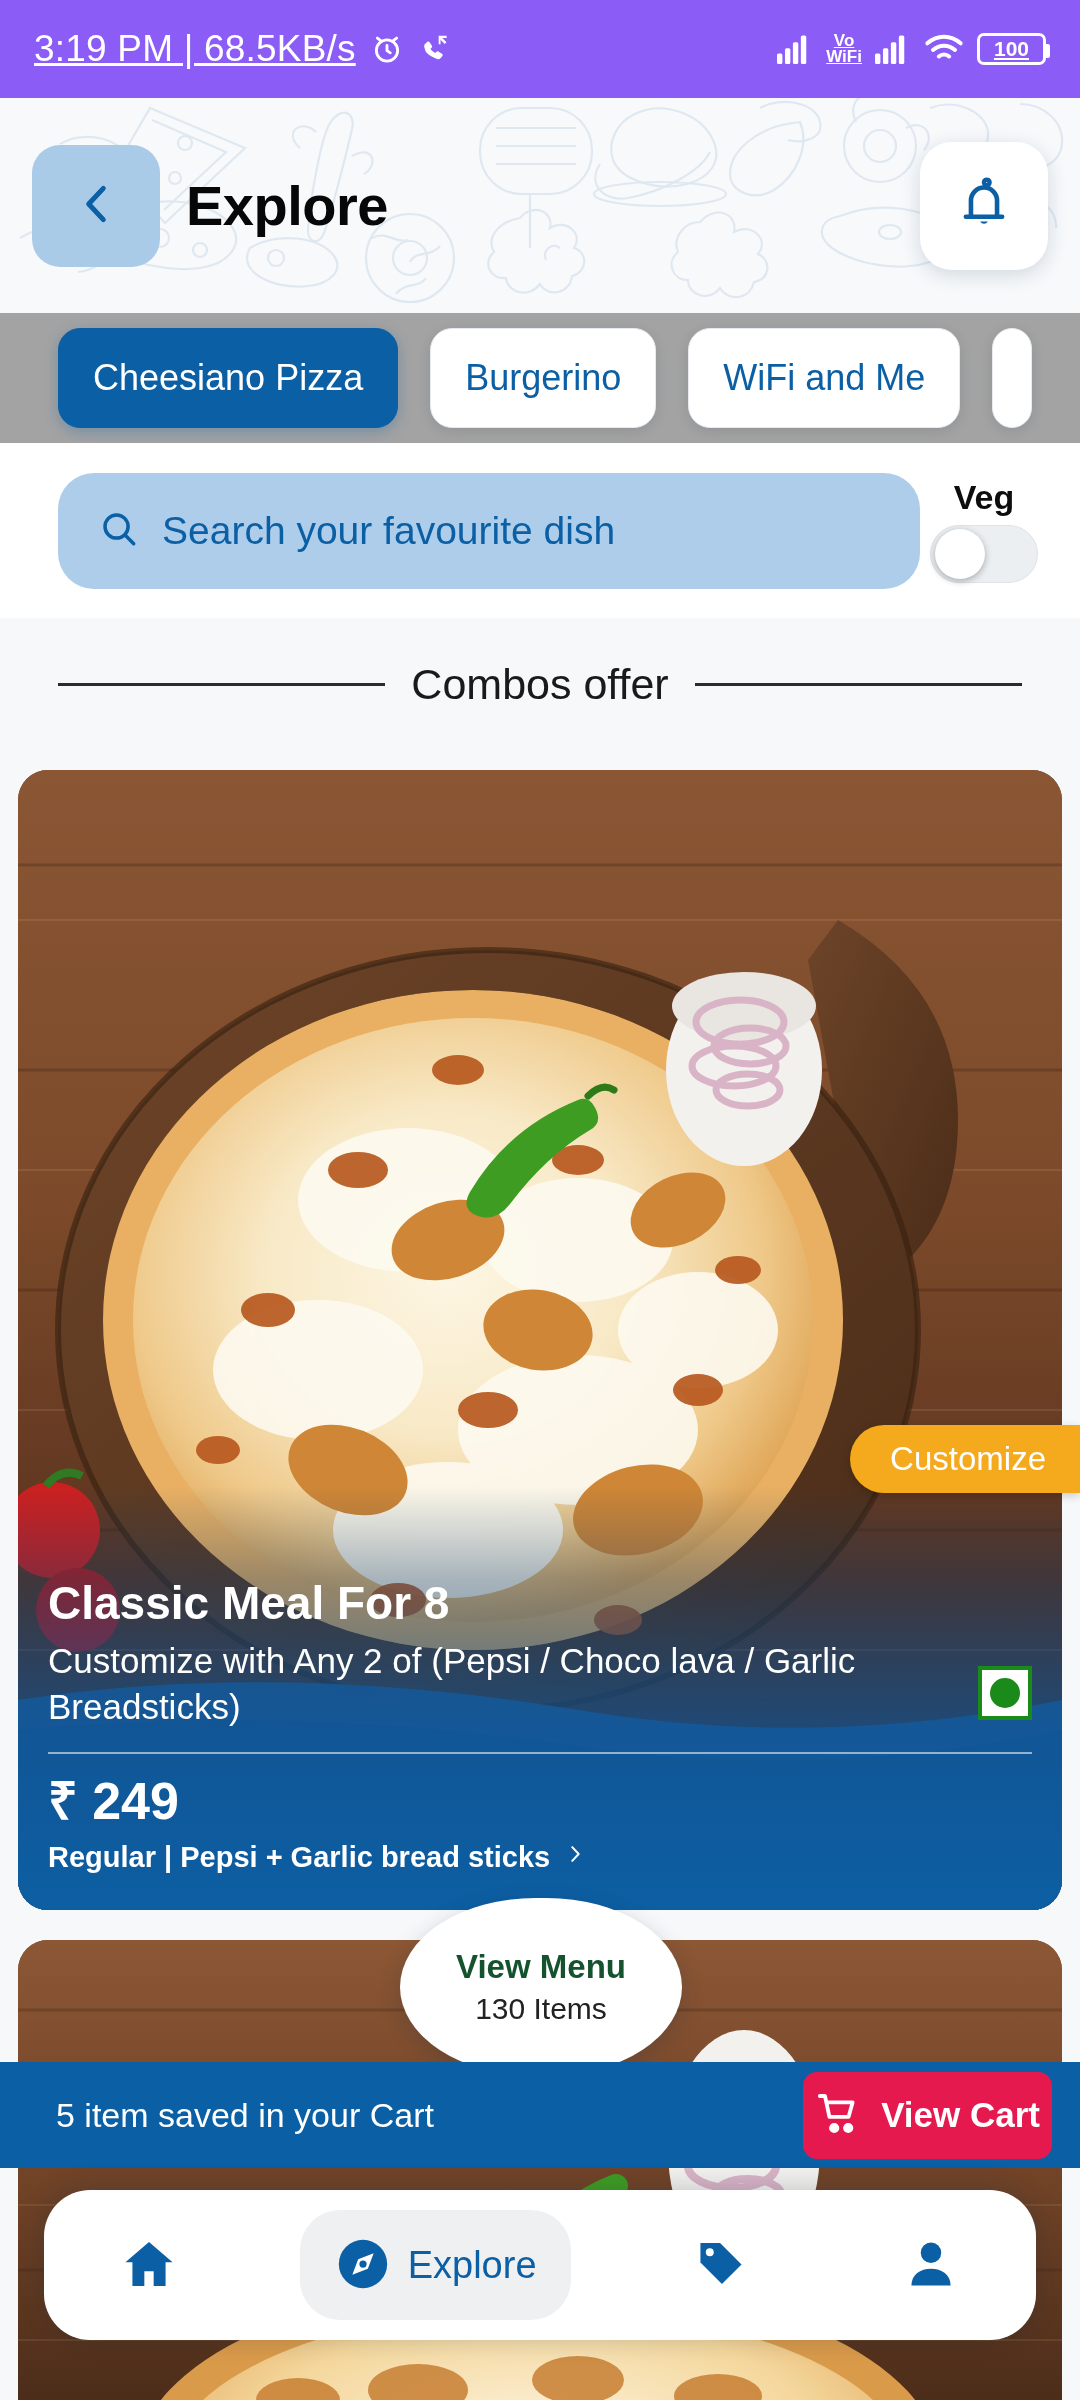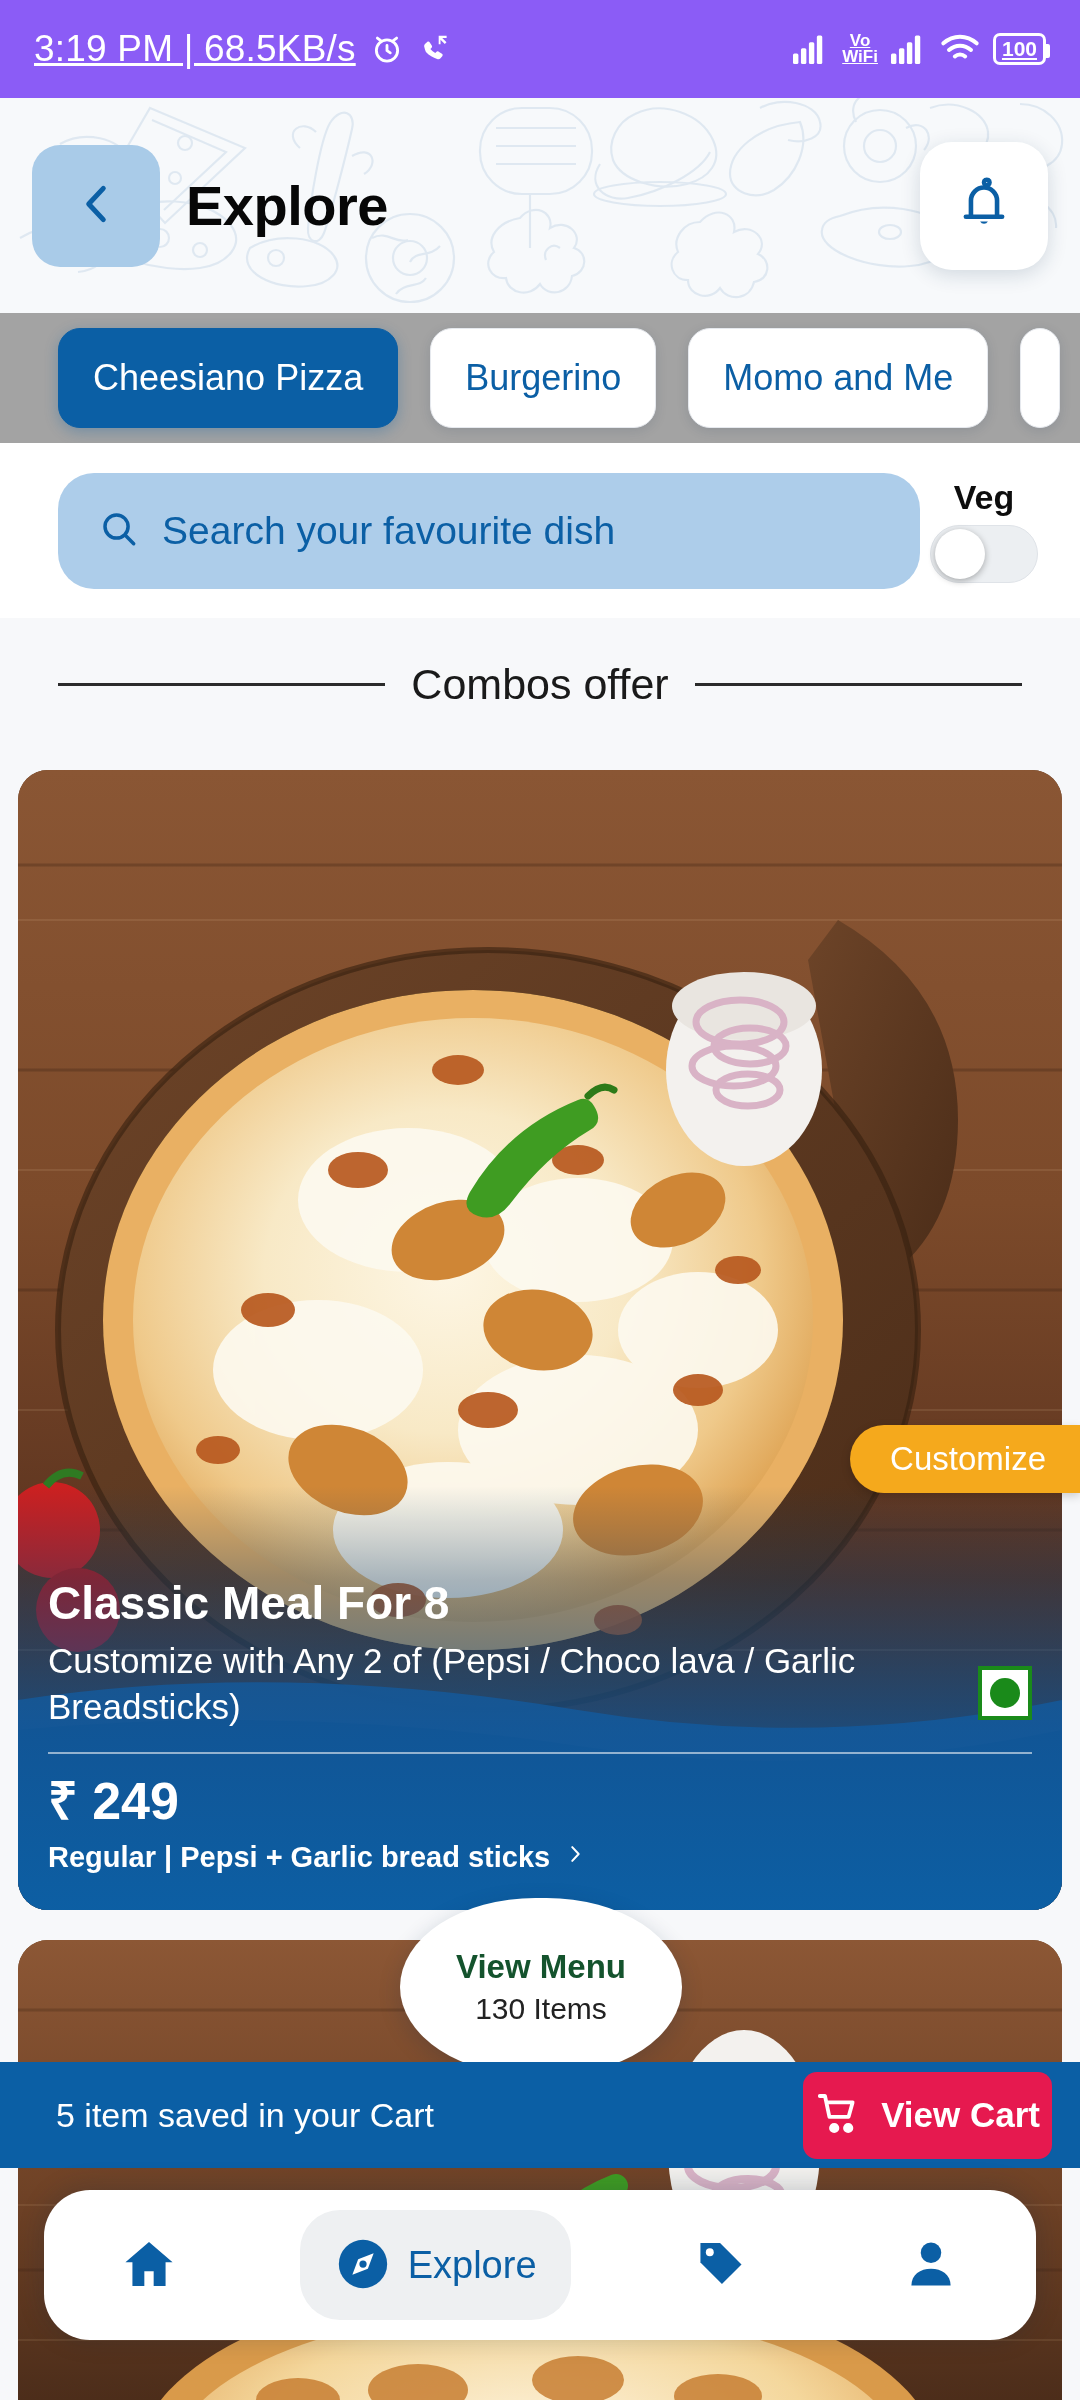--- a/index.html
+++ b/index.html
@@ -17,21 +17,21 @@
     display:flex; align-items:center; justify-content:space-between;
     padding:0 34px;
     text-decoration:underline;
   }
   .sb-left{ display:flex; align-items:center; gap:14px; }
   .sb-time{ font-size:37px; font-weight:400; letter-spacing:.2px; white-space:nowrap; }
   .sb-right{ display:flex; align-items:center; gap:13px; }
   .sb-ico{ display:block; }
   .vowifi{ display:flex; flex-direction:column; align-items:center; line-height:.92; font-size:17px; font-weight:700; }
   .batt{
-    border:3px solid #ffffff; border-radius:7px; padding:1px 6px;
+    border:3px solid #ffffff; border-radius:7px; padding:1px 14px;
     font-size:21px; font-weight:700; position:relative; line-height:1.15;
   }
   .batt:after{
     content:""; position:absolute; right:-7px; top:8px; width:4px; height:14px;
     background:#ffffff; border-radius:0 2px 2px 0;
   }
 
   
   .header{
     position:absolute; left:0; top:98px; width:1080px; height:215px;
@@ -287,21 +287,21 @@
             <path d="M10.4 19.2a1.8 1.8 0 0 0 3.2 0z" fill="#0B5FA5" stroke="none"></path>
           </svg>
         </span>
       </button>
     </div>
   </div>
 
   <div class="chipbar">
     <button class="chip active">Cheesiano Pizza</button>
     <button class="chip">Burgerino</button>
-    <button class="chip">Momo and Me</button>
+    <button class="chip">WiFi and Me</button>
     <button class="chip" style="width:40px;padding:0;"></button>
   </div>
 
   <div class="searchrow">
     <div class="searchbox">
       <span>
         <svg width="42" height="42" viewBox="0 0 24 24" fill="none" stroke="#0B5FA5" stroke-width="2" stroke-linecap="round">
           <circle cx="10.6" cy="10.6" r="6.6"></circle>
           <line x1="15.6" y1="15.6" x2="20.4" y2="20.4"></line>
         </svg>

